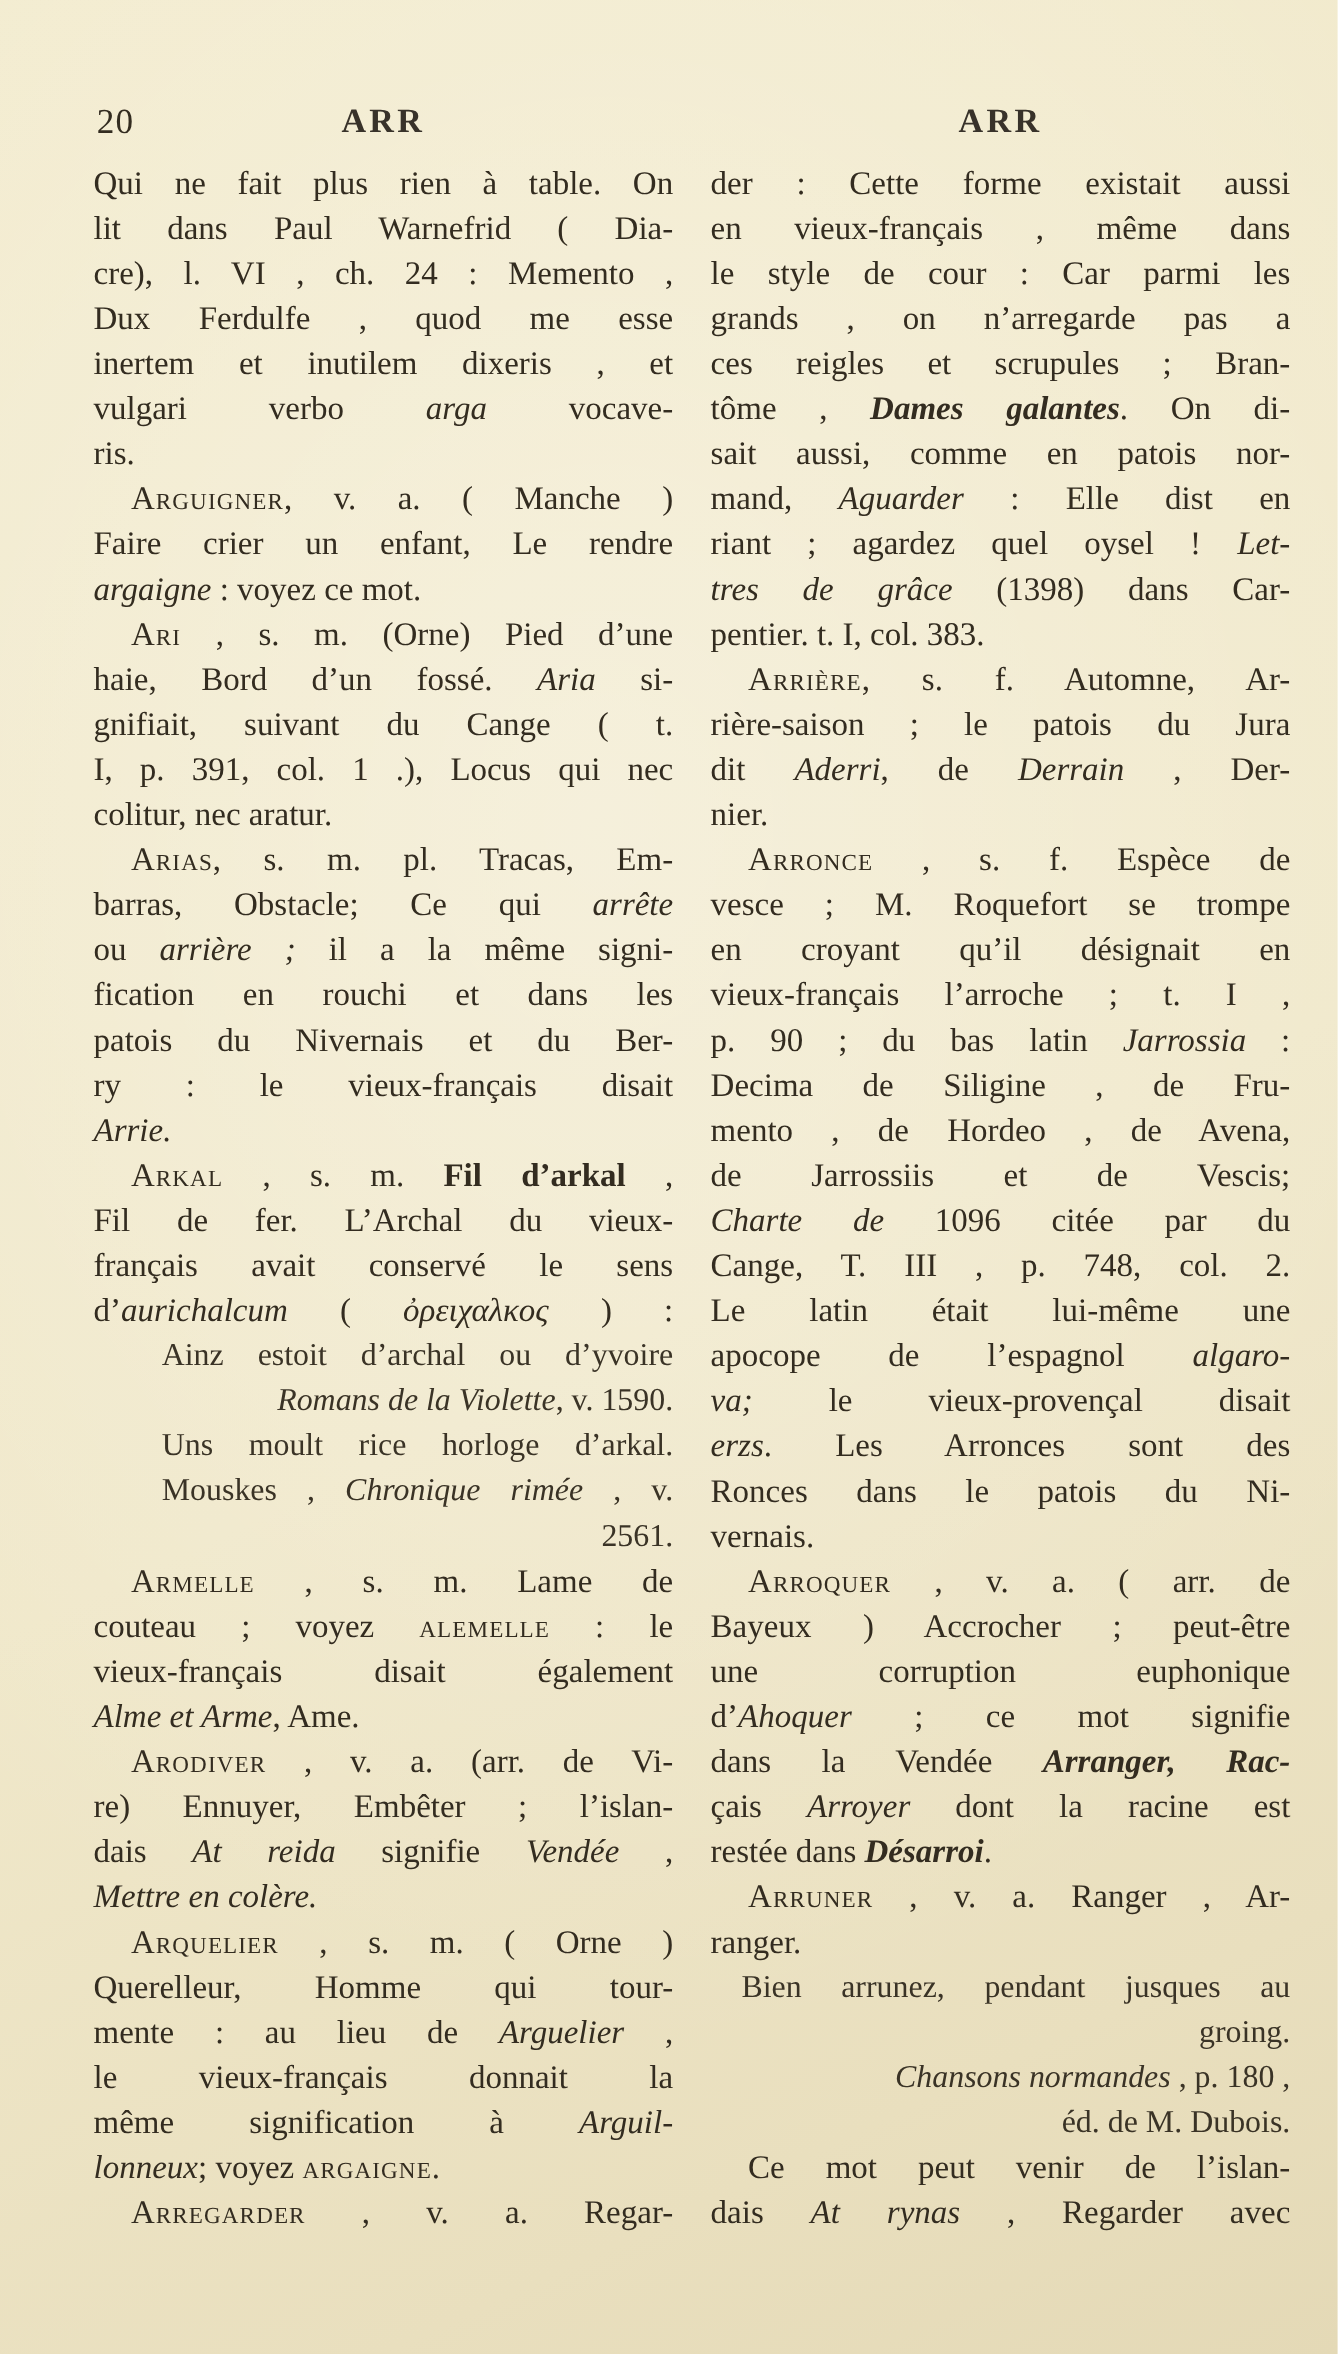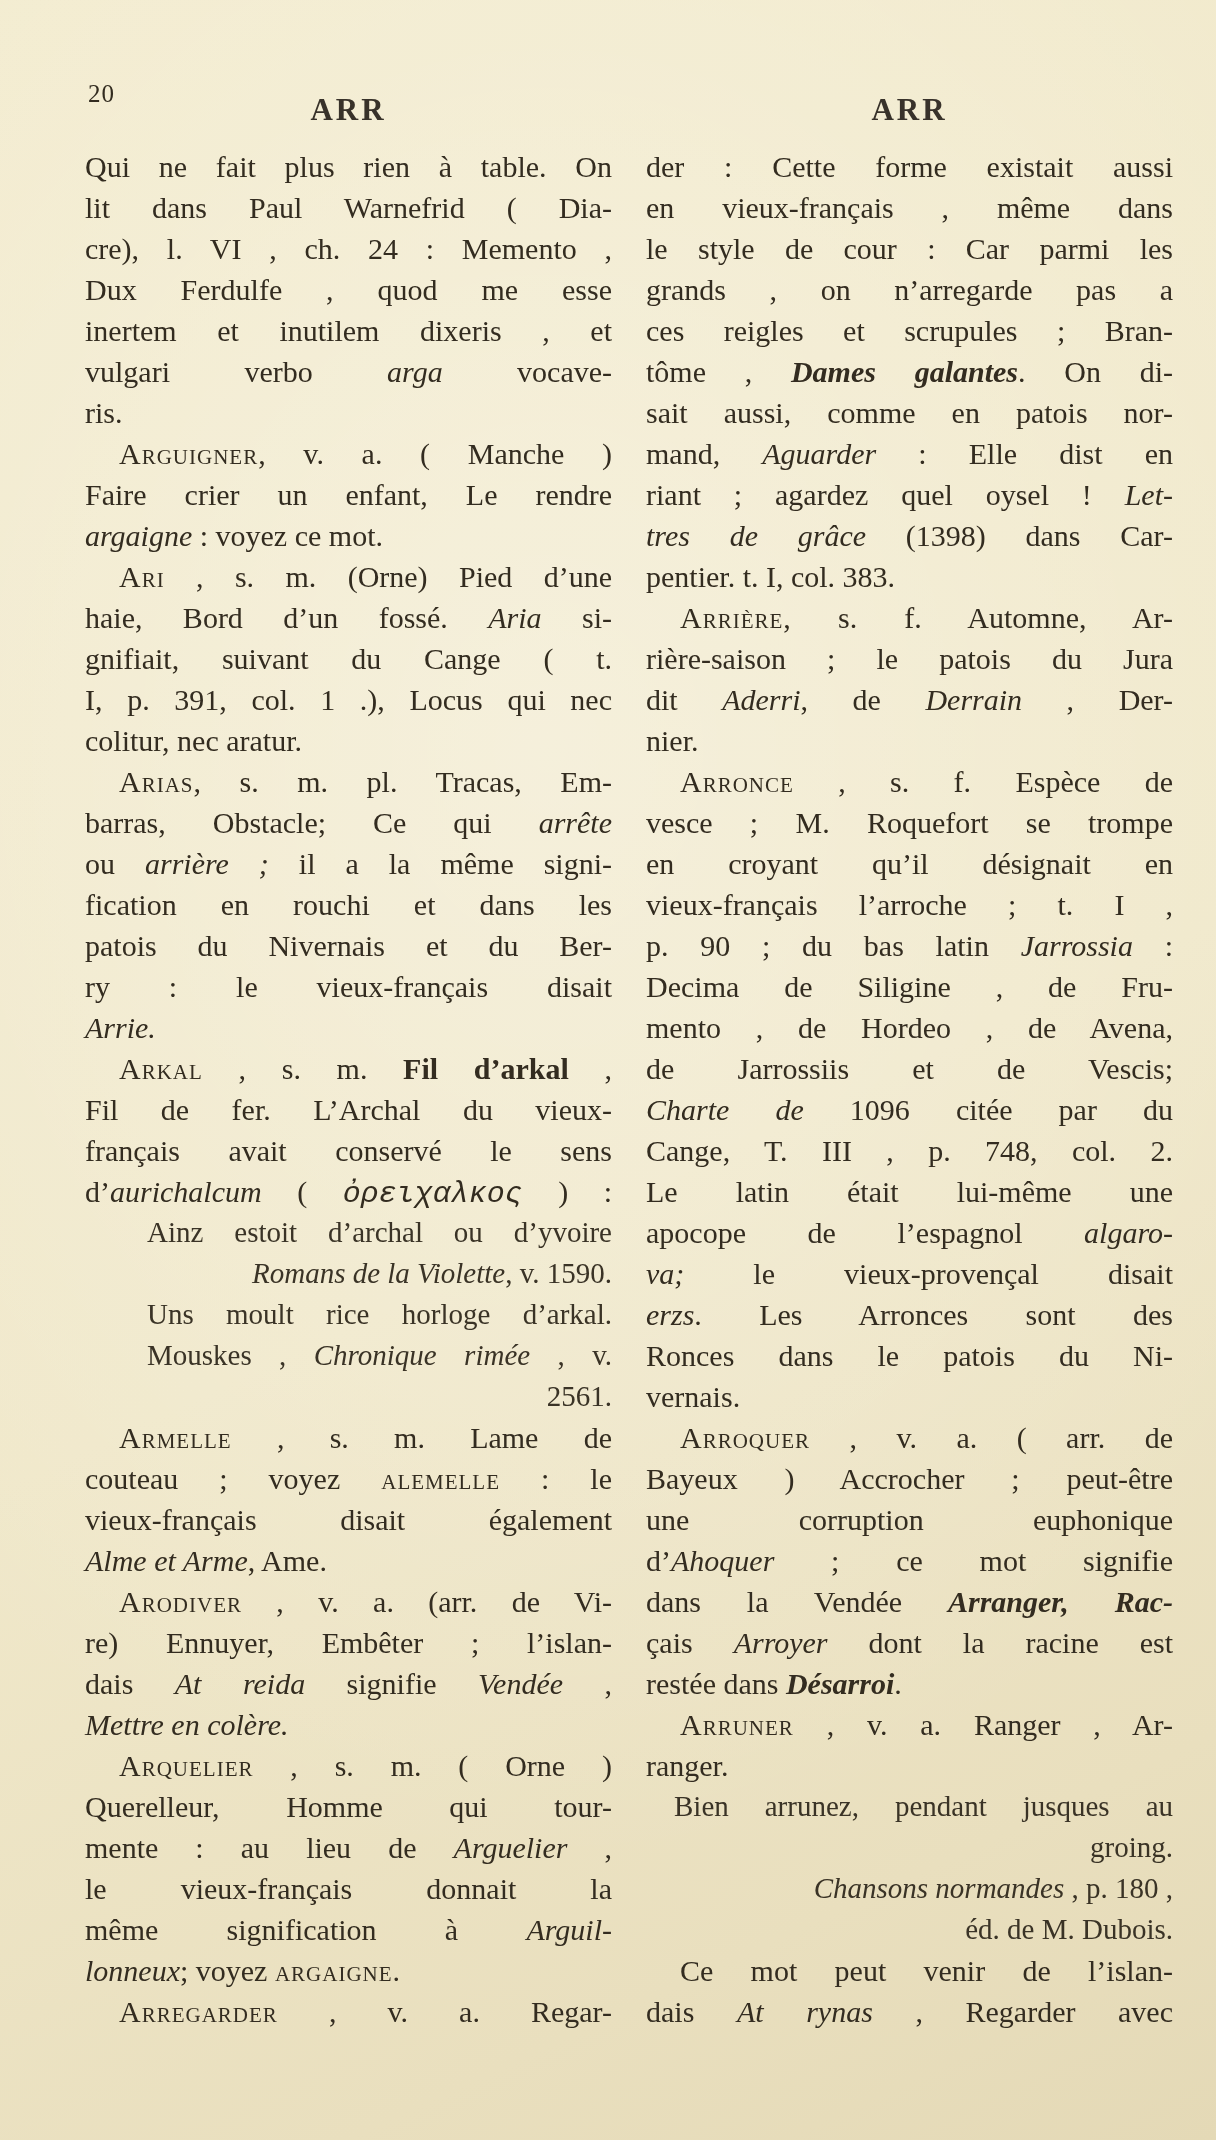--- a/index.html
+++ b/index.html
@@ -10,22 +10,22 @@
     overflow:hidden;
   }
   .page{
     position:relative;width:1216px;height:2140px;
     color:#332c20;
     background:
       radial-gradient(120% 85% at 45% 35%, rgba(255,255,255,0.30), rgba(255,255,255,0) 62%),
       linear-gradient(155deg,#f3ecd0 0%,#f0e8ca 55%,#e9dfbe 85%,#e4d9b6 100%);
   }
   .pagenum{
-    position:absolute;left:88px;top:76px;
-    font-size:25px;line-height:36px;letter-spacing:1px;
+    position:absolute;left:88px;top:92px;
+    font-size:32px;line-height:36px;letter-spacing:1px;
   }
   .runhead{
     position:absolute;top:92px;
     font-size:31px;line-height:36px;letter-spacing:3px;
     text-align:center;font-weight:bold;color:#38322a;
   }
   .runhead.left{left:85px;width:527px;}
   .runhead.right{left:646px;width:527px;}
   .col{position:absolute;top:146px;width:527px;}
   .col.left{left:85px;}
@@ -39,21 +39,21 @@
   .line.l{text-align:left;text-align-last:left;}
   .line.r{text-align:right;text-align-last:right;}
   .line.ind{text-indent:34px;}
   .line.cite{font-size:29px;color:#3a3326;}
   .line.ci0{text-indent:28px;}
   .line.ci1{text-indent:62px;}
   span.i{font-style:italic;}
   span.b{font-weight:bold;}
   span.bi{font-weight:bold;font-style:italic;}
   span.sc{font-variant:small-caps;letter-spacing:1px;}
-  span.gr{font-family:Liberation Mono, monospace;font-style:italic;}
+  span.gr{font-family:Liberation Serif, serif;font-style:italic;}
 </style>
 </head>
 <body>
 
 <div class="page" style="color: rgb(51, 44, 32);">
   <div class="pagenum">20</div>
   <div class="runhead left">ARR</div>
   <div class="runhead right">ARR</div>
   <div class="col left">
       <div class="line j"><span>Qui ne fait plus rien à table. On</span></div>

